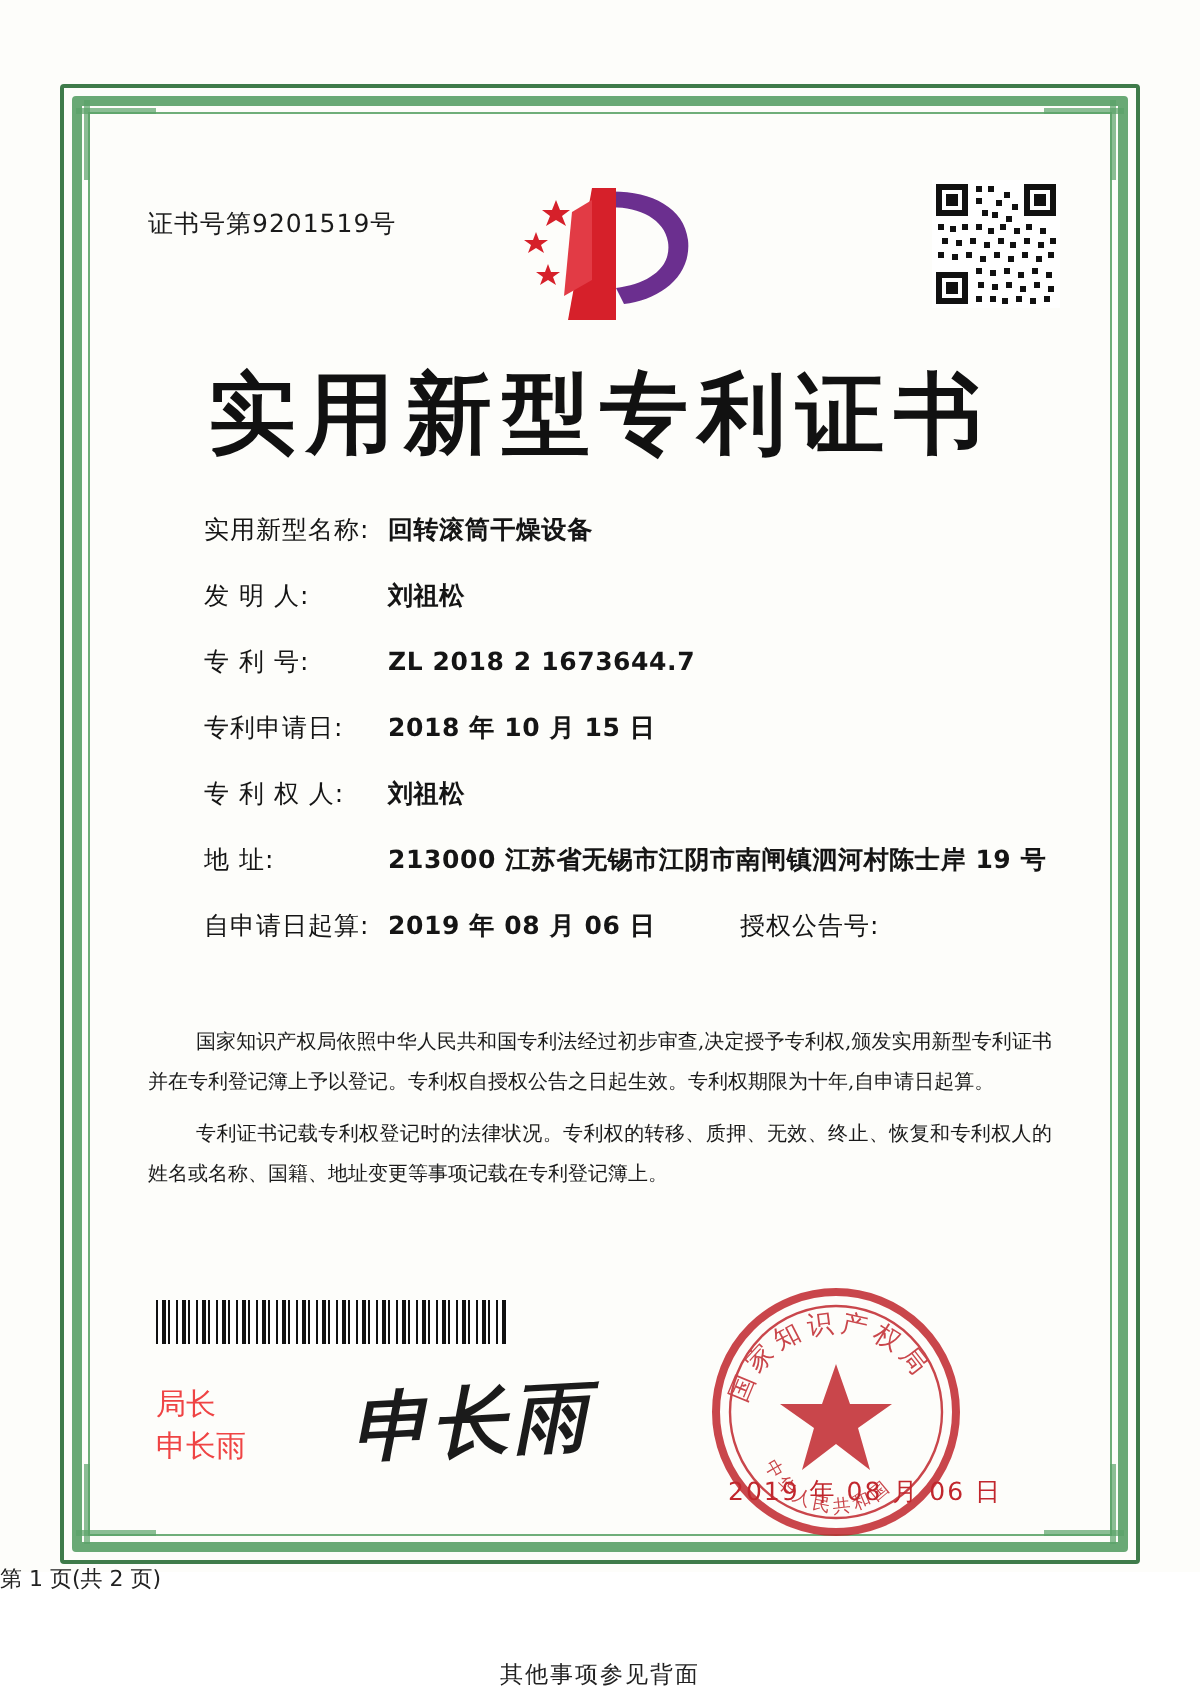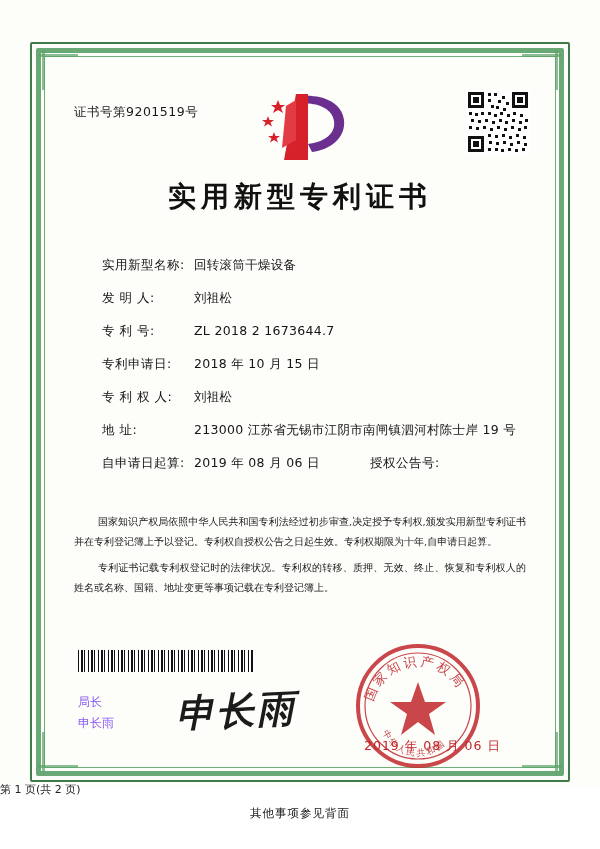--- a/index.html
+++ b/index.html
@@ -91,21 +91,21 @@
     left: 256px; top: 88px;
     width: 96px; height: 78px;
   }
 
   .title {
     position: absolute;
     left: 0; top: 178px;
     width: 600px;
     text-align: center;
     font-family: "DejaVu Serif", "Liberation Serif", serif;
-    font-size: 28px;
+    font-size: 44px;
     font-weight: bold;
     letter-spacing: 5px;
     color: #111;
   }
 
   
   .fields {
     position: absolute;
     left: 74px; top: 256px;
     width: 452px;
@@ -120,20 +120,21 @@
   }
   .field-label {
     width: 88px;
     flex: 0 0 auto;
     letter-spacing: .5px;
   }
   .field-label.wide { width: 92px; margin-left: 28px; }
   .field-value {
     flex: 1 1 auto;
     letter-spacing: .3px;
+    font-weight: bold;
   }
   .field-row.split .field-value { flex: 0 0 auto; width: 176px; }
   .field-label2 {
     flex: 0 0 auto;
     width: 92px;
     letter-spacing: .5px;
   }
   .field-value2 { flex: 1 1 auto; letter-spacing: .3px; }
 
   
@@ -158,23 +159,23 @@
       repeating-linear-gradient(90deg,
         #111 0px, #111 1px, #fff 1px, #fff 3px,
         #111 3px, #111 5px, #fff 5px, #fff 6px,
         #111 6px, #111 7px, #fff 7px, #fff 10px);
   }
 
   
   .sig-labels {
     position: absolute;
     left: 78px; top: 692px;
-    font-size: 12px;
+    font-size: 15px;
     line-height: 21px;
-    color: #8b5cf6;
+    color: #ef4444;
   }
   .sig-script {
     position: absolute;
     left: 176px; top: 686px;
     font-family: "DejaVu Serif", "Liberation Serif", serif;
     font-size: 38px;
     font-style: italic;
     font-weight: bold;
     letter-spacing: 2px;
     color: #1b1b1b;
@@ -199,21 +200,21 @@
   .page-num {
     position: absolute;
     left: 0; top: 782px;
     width: 600px;
     text-align: left;
     font-size: 11px;
     color: #222;
   }
   .footer-note {
     position: absolute;
-    left: 0; top: 806px;
+    left: 0; top: 830px;
     width: 600px;
     text-align: center;
     font-size: 11.5px;
     letter-spacing: 1px;
     color: #222;
   }
 </style>
 </head>
 <body>
 

